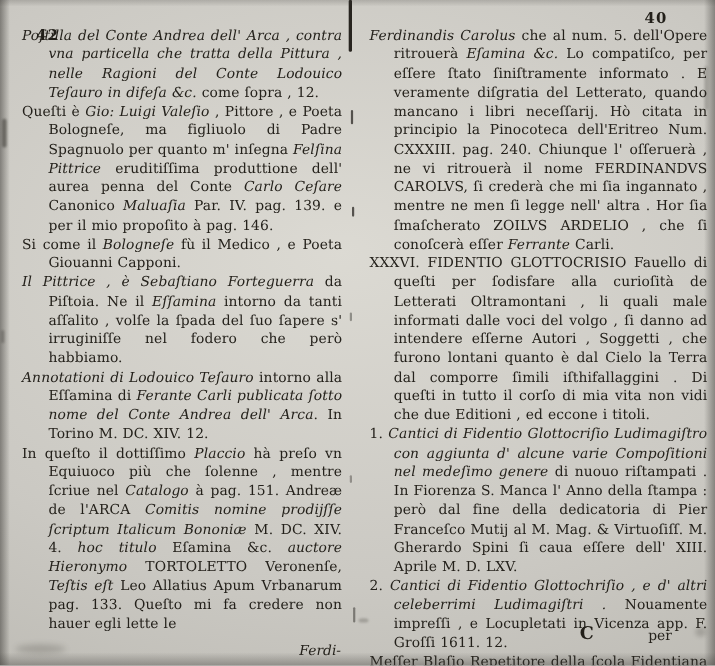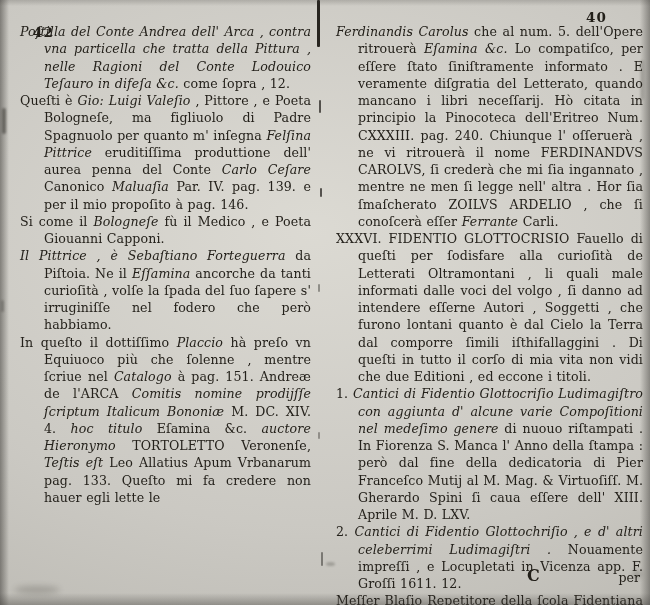--- a/index.html
+++ b/index.html
@@ -51,46 +51,48 @@
   #col-left{left:8px;width:303px;}
   #col-right{left:336px;width:307px;}
   .col p{margin:0;padding-left:36px;text-indent:-24px;}
   #col-right p{padding-left:22px;text-indent:-22px;}
   .it{font-style:italic;}
   .rm{font-style:normal;}
 
   .catchword-left{position:absolute;left:100px;top:583px;width:210px;text-align:right;
     font-style:italic;font-size:12.6px;color:#24211b;}
   .sig-mark{position:absolute;left:527px;top:566px;font-size:16px;font-weight:bold;color:#221f19;}
-  .catchword-right{position:absolute;left:560px;top:570px;width:80px;text-align:right;
+  .catchword-right{position:absolute;left:560px;top:570px;width:80px;text-align:center;
     font-size:12.6px;color:#24211b;}
 </style>
 </head>
 <body>
 
 <div class="scan">
 
   <span class="page-number" id="pn-left">42</span>
   <span class="page-number" id="pn-right">40</span>
 
   <div class="col" id="col-left">
       <p><span class="it">Poſtilla del Conte Andrea dell' Arca , contra vna particella che tratta della Pittura , nelle Ragioni del Conte Lodouico Teſauro in difeſa &amp;c. </span><span class="rm">come ſopra , 12.</span></p>
       <p><span class="rm">Queſti è </span><span class="it">Gio: Luigi Valeſio </span><span class="rm">, Pittore , e Poeta Bologneſe, ma figliuolo di Padre Spagnuolo per quanto m' inſegna </span><span class="it">Felſina Pittrice </span><span class="rm">eruditiſſima produttione dell' aurea penna del Conte </span><span class="it">Carlo Ceſare </span><span class="rm">Canonico </span><span class="it">Maluaſia </span><span class="rm">Par. IV. pag. 139. e per il mio propoſito à pag. 146.</span></p>
       <p><span class="rm">Si come il </span><span class="it">Bologneſe </span><span class="rm">fù il Medico , e Poeta Giouanni Capponi.</span></p>
-      <p><span class="it">Il Pittrice , è Sebaſtiano Forteguerra </span><span class="rm">da Piſtoia. Ne il </span><span class="it">Eſſamina </span><span class="rm">ancorche da tanti curioſità , volſe la ſpada del ſuo ſapere s' irruginiſſe nel fodero che però habbiamo.</span></p>
+      <p><span class="it">Il Pittrice , è Sebaſtiano Forteguerra </span><span class="rm">da Piſtoia. Ne il </span><span class="it">Eſſamina </span><span class="rm">intorno da tanti aſſalito , volſe la ſpada del ſuo ſapere s' irruginiſſe nel fodero che però habbiamo.</span></p>
+      <p><span class="it">Annotationi di Lodouico Teſauro </span><span class="rm">intorno alla Eſſamina di </span><span class="it">Ferante Carli publicata ſotto nome del Conte Andrea dell' Arca</span><span class="rm">. In Torino M. DC. XIV. 12.</span></p>
       <p><span class="rm">In queſto il dottiſſimo </span><span class="it">Placcio </span><span class="rm">hà preſo vn Equiuoco più che ſolenne , mentre ſcriue nel </span><span class="it">Catalogo </span><span class="rm">à pag. 151. Andreæ de l'ARCA </span><span class="it">Comitis nomine prodijſſe ſcriptum Italicum Bononiæ </span><span class="rm">M. DC. XIV. 4. </span><span class="it">hoc titulo </span><span class="rm">Eſamina &amp;c. </span><span class="it">auctore Hieronymo </span><span class="rm">TORTOLETTO Veronenſe, </span><span class="it">Teſtis eſt </span><span class="rm">Leo Allatius Apum Vrbanarum pag. 133. Queſto mi fa credere non hauer egli lette le </span></p>
     </div>
   <div class="col" id="col-right">
       <p><span class="it">Ferdinandis Carolus </span><span class="rm">che al num. 5. dell'Opere ritrouerà </span><span class="it">Eſamina &amp;c. </span><span class="rm">Lo compatiſco, per eſſere ſtato ſiniſtramente informato . E veramente diſgratia del Letterato, quando mancano i libri neceſſarij. Hò citata in principio la Pinocoteca dell'Eritreo Num. CXXXIII. pag. 240. Chiunque l' oſſeruerà , ne vi ritrouerà il nome FERDINANDVS CAROLVS, ſi crederà che mi ſia ingannato , mentre ne men ſi legge nell' altra . Hor ſia ſmaſcherato ZOILVS ARDELIO , che ſi conoſcerà eſſer </span><span class="it">Ferrante </span><span class="rm">Carli.</span></p>
       <p><span class="rm">XXXVI. FIDENTIO GLOTTOCRISIO Fauello di queſti per ſodisfare alla curioſità de Letterati Oltramontani , li quali male informati dalle voci del volgo , ſi danno ad intendere eſſerne Autori , Soggetti , che furono lontani quanto è dal Cielo la Terra dal comporre ſimili iſthifallaggini . Di queſti in tutto il corſo di mia vita non vidi che due Editioni , ed eccone i titoli.</span></p>
       <p><span class="rm">1. </span><span class="it">Cantici di Fidentio Glottocriſio Ludimagiſtro con aggiunta d' alcune varie Compoſitioni nel medeſimo genere </span><span class="rm">di nuouo riſtampati . In Fiorenza S. Manca l' Anno della ſtampa : però dal fine della dedicatoria di Pier Franceſco Mutij al M. Mag. &amp; Virtuoſiſſ. M. Gherardo Spini ſi caua eſſere dell' XIII. Aprile M. D. LXV.</span></p>
       <p><span class="rm">2. </span><span class="it">Cantici di Fidentio Glottochriſio , e d' altri celeberrimi Ludimagiſtri . </span><span class="rm">Nouamente impreſſi , e Locupletati in Vicenza app. F. Groſſi 1611. 12.</span></p>
       <p><span class="rm">Meſſer Blaſio Repetitore della ſcola Fidentiana nella Lettera all' vrbano Lettore , in principio della Edit. di Vicenza che può ſeruire</span></p>
     </div>
 
+  <div class="catchword-left">Ferdi-</div>
   <div class="sig-mark">C</div>
   <div class="catchword-right">per</div>
 
   <div class="gutter-line"></div>
   <div class="gutter-mark gm1"></div>
   <div class="gutter-mark gm2"></div>
   <div class="gutter-mark gm3"></div>
   <div class="gutter-mark gm4"></div>
   <div class="gutter-mark gm5"></div>
 

